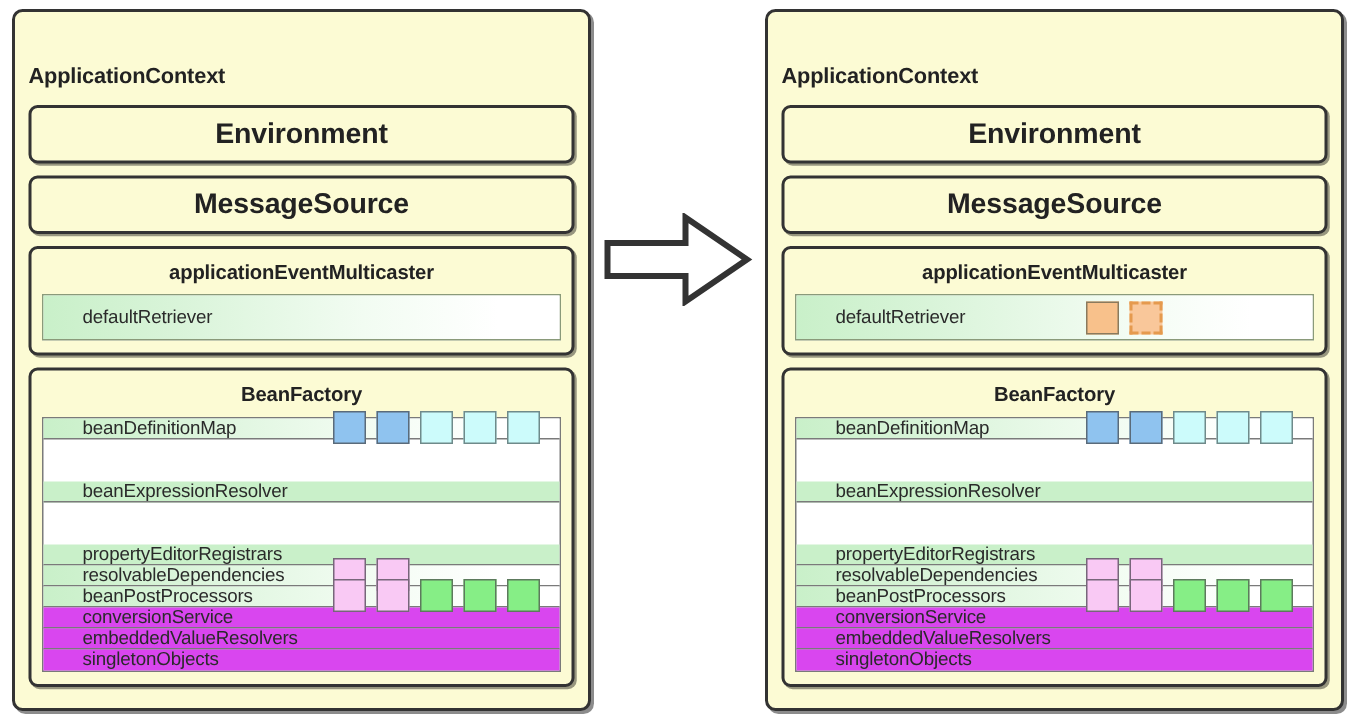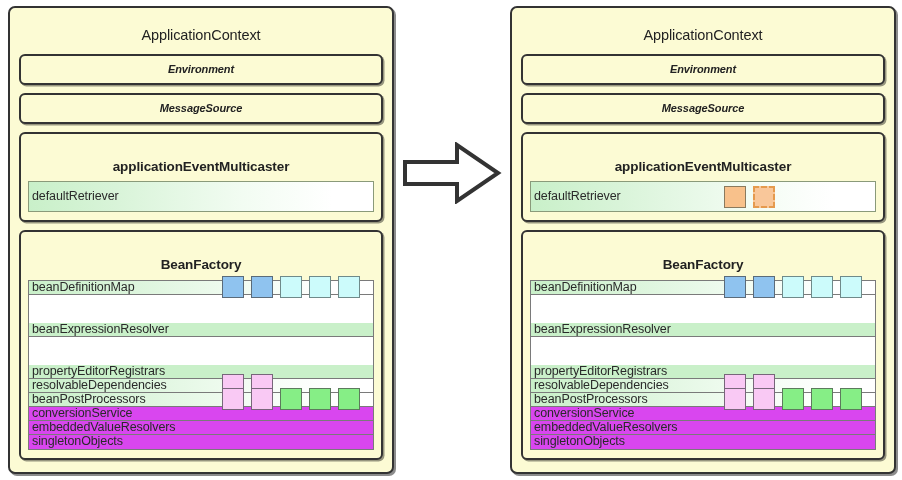--- a/index.html
+++ b/index.html
@@ -34,65 +34,63 @@
     border: 2px solid #333333;
     border-radius: 7px;
     box-sizing: border-box;
     box-shadow: 2px 2px 0 rgba(0,0,0,0.45);
     padding: 0 9px;
   }
   .ctx-panel.left  { left: 8px; }
   .ctx-panel.right { left: 510px; }
 
   .ctx-title {
-    text-align: center;
-    font-weight: normal;
+    font-weight: bold;
     font-size: 14.5px;
     color: #222222;
     line-height: 1;
-    padding: 20px 0 11px 0;
+    padding: 36px 0 11px 0;
     letter-spacing: -0.1px;
   }
 
   
   .subbox {
     background: #fcfbd4;
     border: 2px solid #333333;
     border-radius: 6px;
     box-sizing: border-box;
     margin-bottom: 8px;
     box-shadow: 1.5px 1.5px 0 rgba(0,0,0,0.4);
   }
   .subbox-title {
     text-align: center;
     font-weight: bold;
-    font-size: 11px;
+    font-size: 19px;
     color: #222222;
     padding: 8px 0 8px 0;
     line-height: 1;
     letter-spacing: -0.1px;
-    font-style: italic;
   }
 
   
   .groupbox {
     background: #fcfbd4;
     border: 2px solid #333333;
     border-radius: 6px;
     box-sizing: border-box;
     margin-bottom: 8px;
     padding: 0 7px 8px 7px;
     box-shadow: 1.5px 1.5px 0 rgba(0,0,0,0.4);
   }
   .groupbox-title {
     text-align: center;
     font-weight: bold;
     font-size: 13.5px;
     color: #222222;
-    padding: 26px 0 8px 0;
+    padding: 9px 0 8px 0;
     line-height: 1;
     letter-spacing: -0.1px;
   }
 
   
   .rowlist {
     border: 1px solid #7a7a7a;
     box-sizing: border-box;
     background: #ffffff;
   }
@@ -112,21 +110,21 @@
     margin-top: 28px;
   }
   .frow.grad {
     background: linear-gradient(to right, #c9f0c9 0%, #d9f4d9 26%, #f2fcf2 62%, #ffffff 88%, #ffffff 100%);
   }
   .frow.plain { background: #d946ef; }
 
   .frow-label {
     font-size: 12.5px;
     color: #2a2a2a;
-    padding-left: 3px;
+    padding-left: 26px;
     line-height: 1;
     white-space: nowrap;
     letter-spacing: -0.1px;
     z-index: 2;
   }
 
   
   .frow.tall { height: 29px; }
   .rowlist.single { border: 1px solid #8a9a7a; }
 

